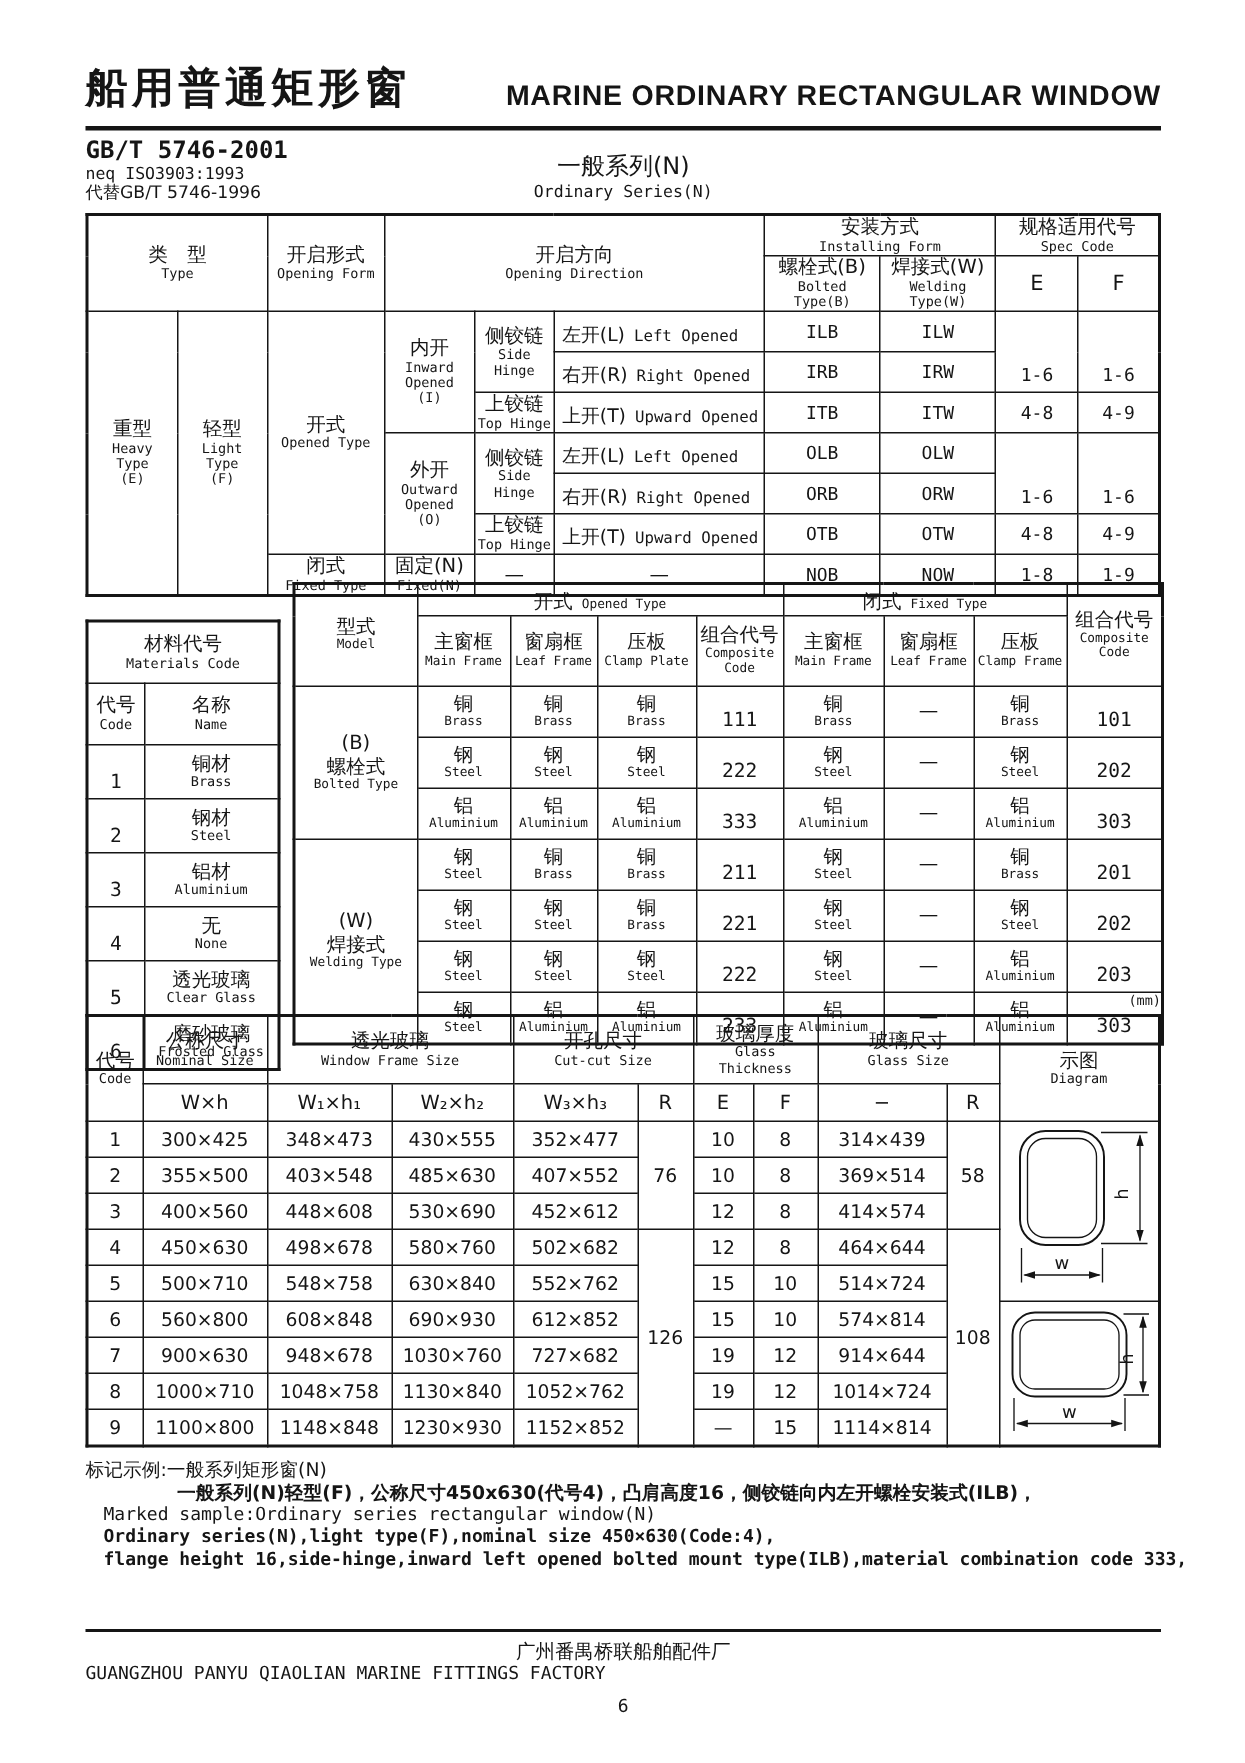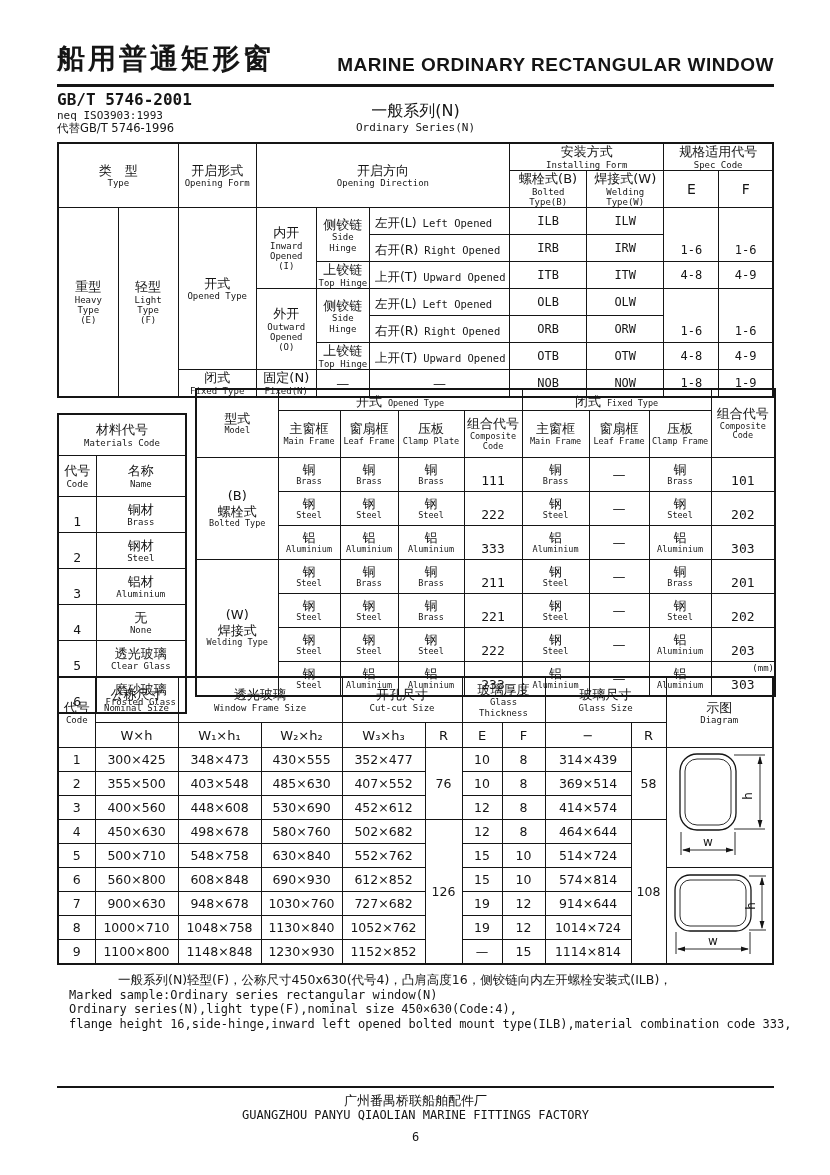--- a/index.html
+++ b/index.html
@@ -57,25 +57,25 @@
   #table3 tr.s th{height:24px;font-size:13px;}
   #table3 td{height:23px;font-size:12.5px;}
   #table3 .diag{vertical-align:middle;padding:0;}
   svg .ln{stroke:#151515;stroke-width:1.3;fill:none;}
   svg .thin{stroke:#151515;stroke-width:0.9;fill:none;}
   svg text{font-size:12px;fill:#151515;font-family:"DejaVu Sans",sans-serif;}
   
   #notes{left:57px;top:973px;width:740px;}
   .note-line{font-size:12.5px;line-height:14.7px;white-space:nowrap;}
   .note-line.en{font-family:"DejaVu Sans Mono",monospace;font-size:12px;display:block;padding-left:12px;}
-  .indent{padding-left:61px;}
+  .indent{padding-left:61px;font-weight:bold;}
   
   #footer-line{left:57px;top:1086px;width:717px;height:2px;background:#151515;}
   #footer-zh{left:57px;top:1092px;width:717px;text-align:center;font-size:13px;}
-  #footer-en{left:57px;top:1108px;width:717px;text-align:center;font-size:12px;font-family:"DejaVu Sans Mono",monospace;}
+  #footer-en{left:57px;top:1108px;width:717px;text-align:left;font-size:12px;font-family:"DejaVu Sans Mono",monospace;}
   #page-num{left:57px;top:1130px;width:717px;text-align:center;font-size:12px;font-family:"DejaVu Sans Mono",monospace;}
 </style>
 </head>
 <body>
 
 <div class="abs" id="title-zh">船用普通矩形窗</div>
 <div class="abs" id="title-en">MARINE ORDINARY RECTANGULAR WINDOW</div>
 <div class="abs" id="title-rule"></div>
 <div class="abs" id="std1">GB/T 5746-2001</div>
 <div class="abs" id="std2">neq ISO3903:1993</div>
@@ -727,20 +727,21 @@
     <td>1230×930</td>
     <td>1152×852</td>
     <td>—</td>
     <td>15</td>
     <td>1114×814</td>
   </tr>
 </tbody>
   </table>
 
 <div class="abs" id="notes">
+  <div class="note-line">标记示例:一般系列矩形窗(N)</div>
   <div class="note-line indent">一般系列(N)轻型(F)，公称尺寸450x630(代号4)，凸肩高度16，侧铰链向内左开螺栓安装式(ILB)，</div>
   <div class="note-line en">Marked sample:Ordinary series rectangular window(N)</div>
   <div class="note-line en indent">Ordinary series(N),light type(F),nominal size 450×630(Code:4),</div>
   <div class="note-line en indent">flange height 16,side-hinge,inward left opened bolted mount type(ILB),material combination code 333,</div>
 </div>
 
 <div class="abs" id="footer-line"></div>
 <div class="abs" id="footer-zh">广州番禺桥联船舶配件厂</div>
 <div class="abs" id="footer-en">GUANGZHOU PANYU QIAOLIAN MARINE FITTINGS FACTORY</div>
 <div class="abs" id="page-num">6</div>

